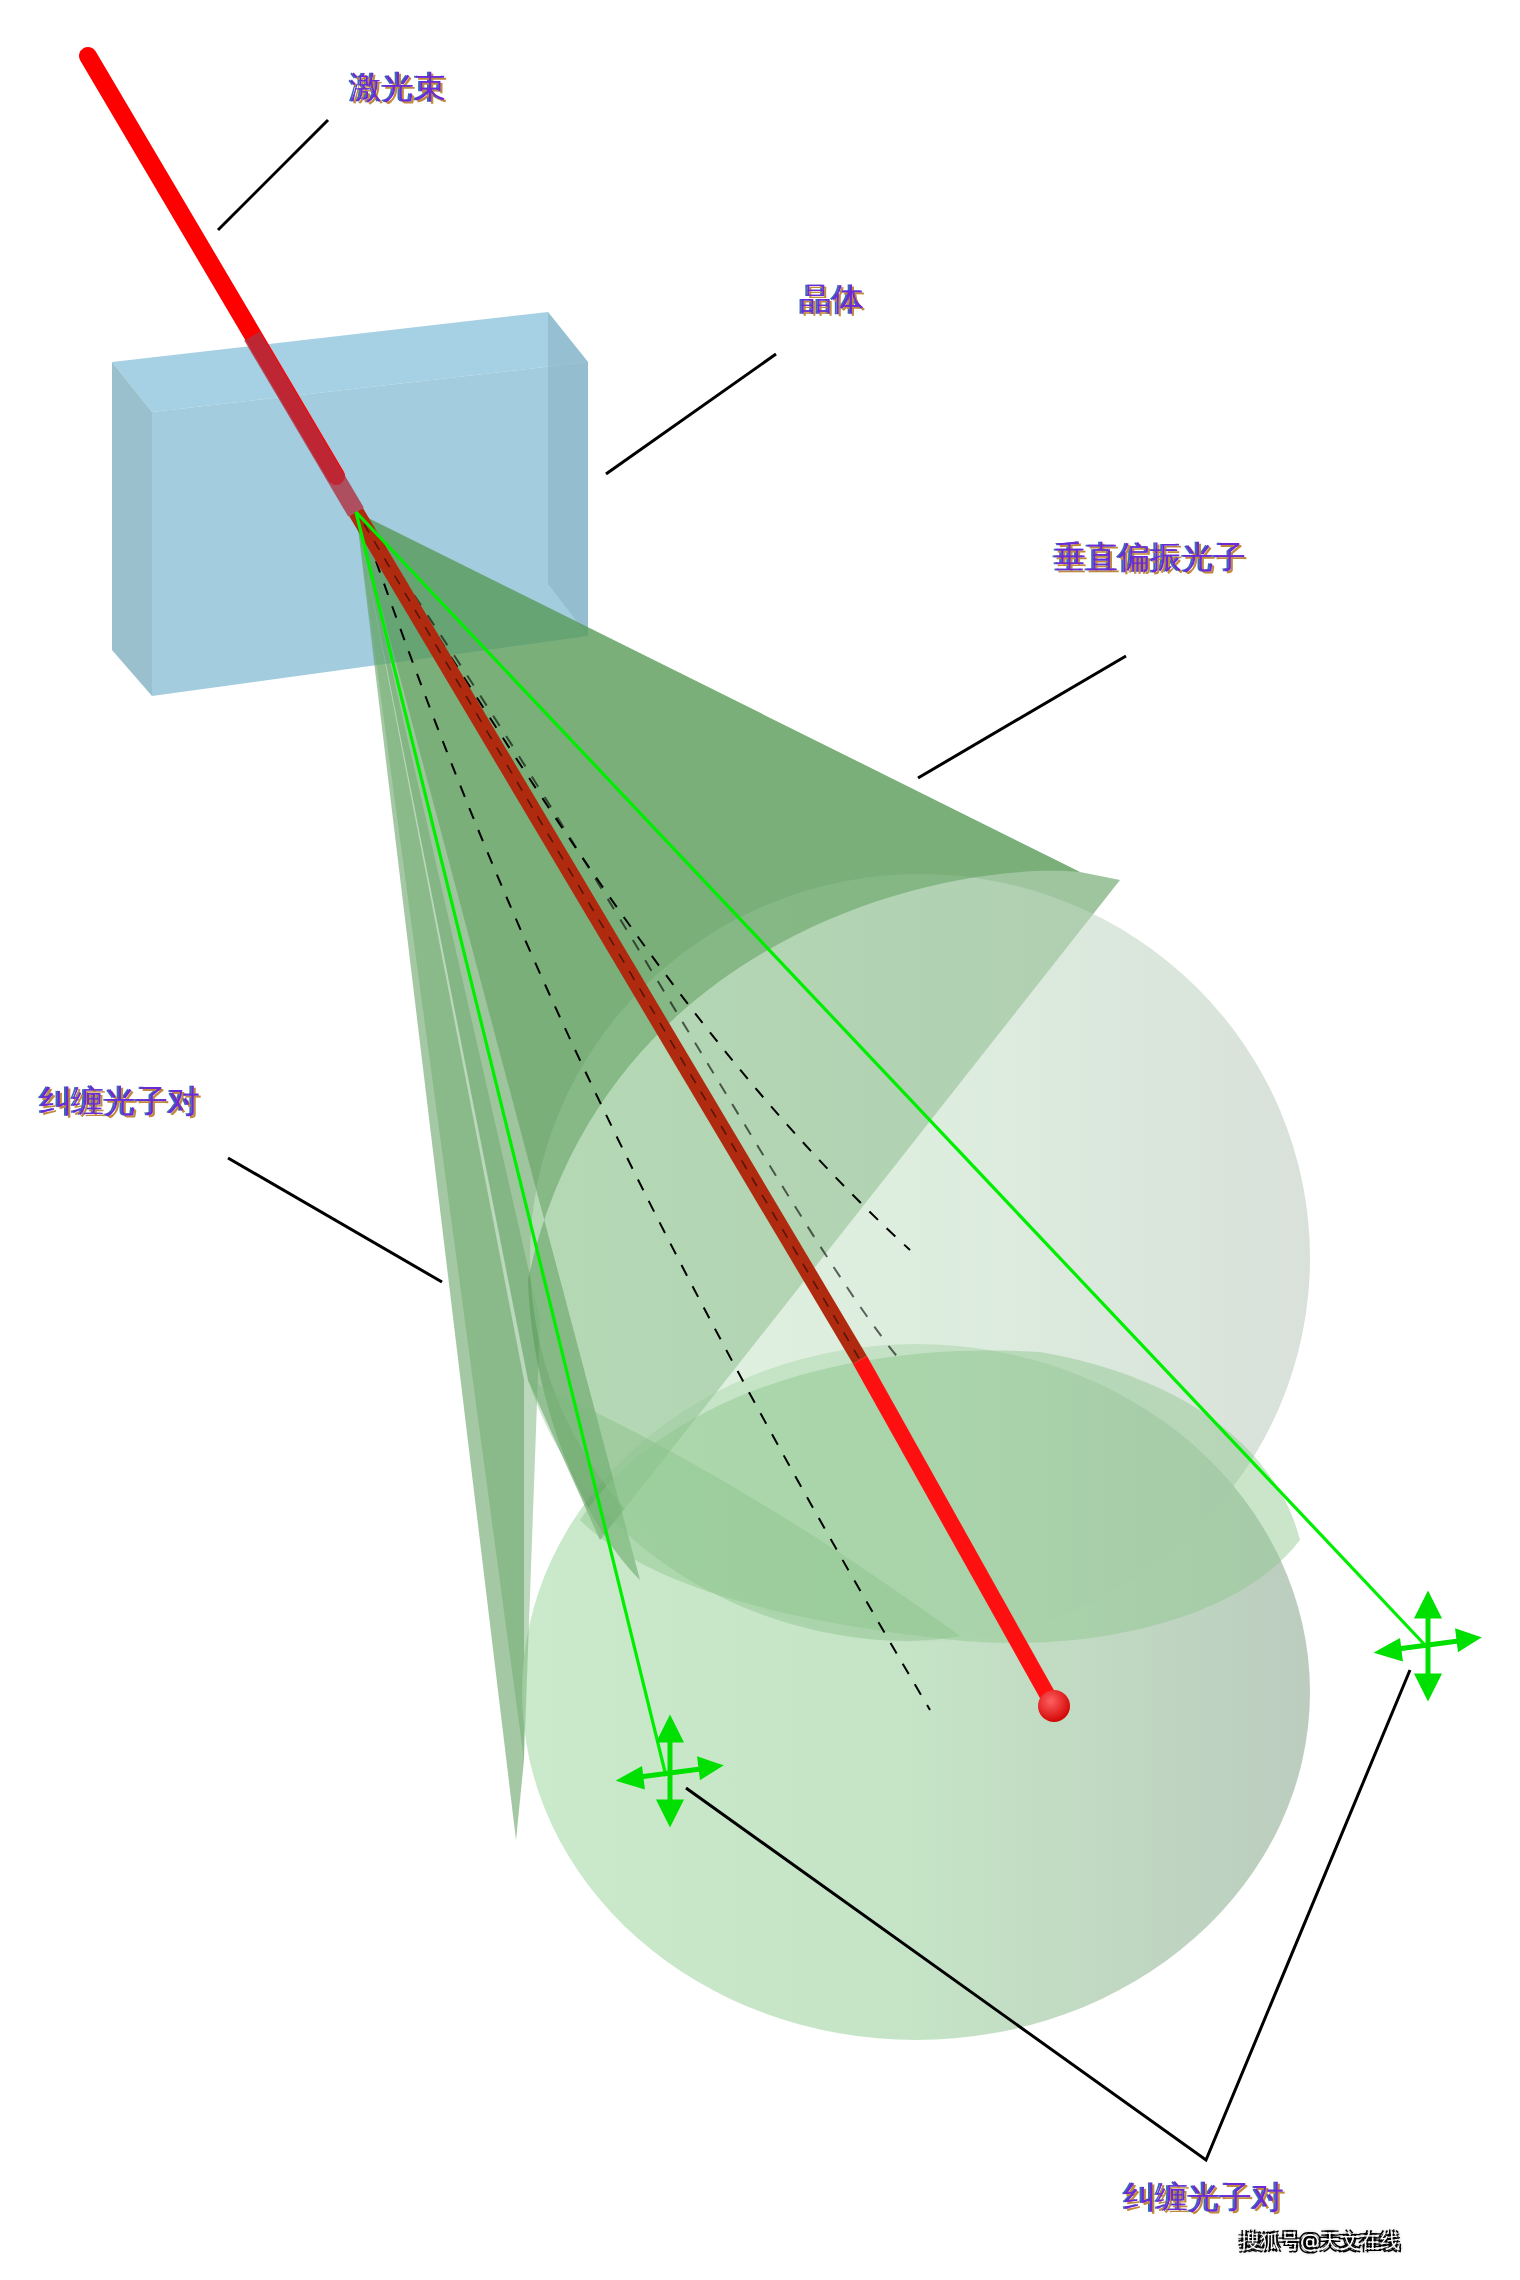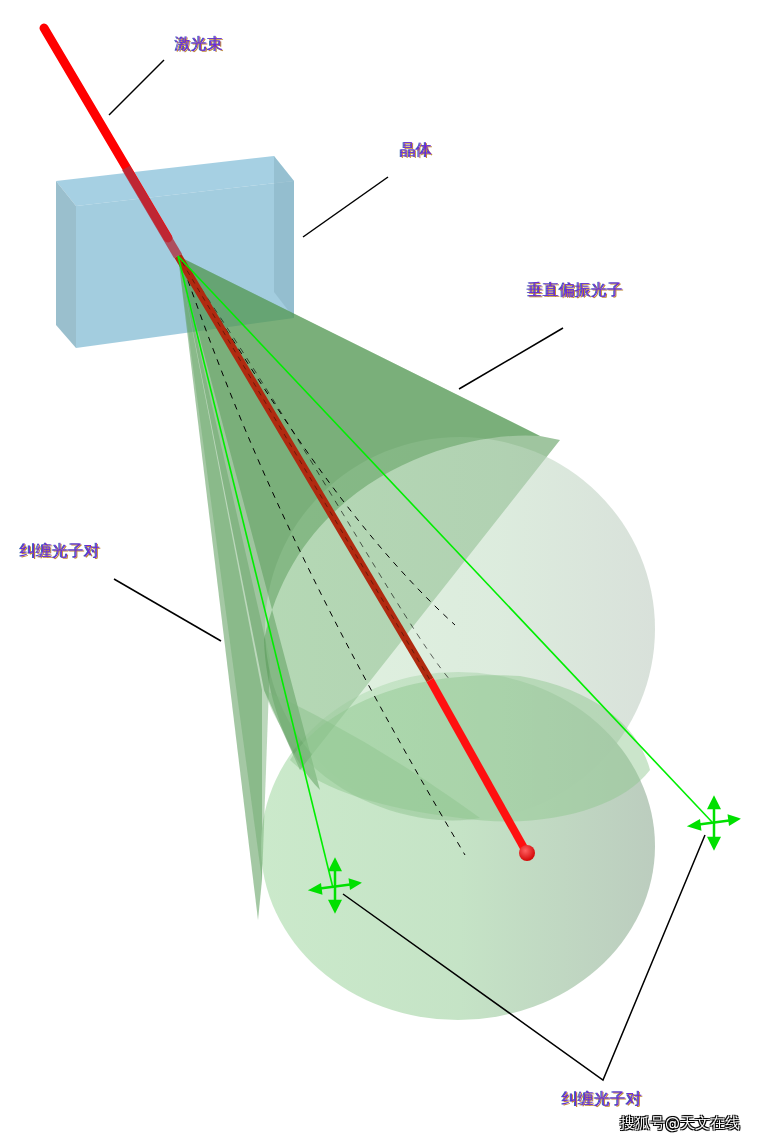--- a/index.html
+++ b/index.html
@@ -4,21 +4,21 @@
 <style>
   html, body { margin: 0; padding: 0; background: #ffffff; }
   body { width: 760px; height: 1140px; overflow: hidden; position: relative; font-family: "DejaVu Sans", "Liberation Sans", sans-serif; }
   #stage { position: absolute; left: 0; top: 0; width: 760px; height: 1140px; }
   .label {
     position: absolute; font-weight: normal; font-size: 16px; color: #6d28d9;
     text-shadow: 1px 1px 0 #c08a3a, -1px 0 0 #3a6ab0;
     white-space: nowrap; letter-spacing: 0px;
   }
   .watermark {
-    position: absolute; font-size: 15px; color: #ffffff;
+    position: absolute; font-size: 10px; color: #ffffff;
     text-shadow: 0 0 2px #000, 1px 1px 0 #000, -1px -1px 0 #000, 1px -1px 0 #000, -1px 1px 0 #000;
     white-space: nowrap;
   }
 </style>
 </head>
 <body>
 
 <svg id="stage" width="760" height="1140" viewBox="0 0 760 1140" xmlns="http://www.w3.org/2000/svg">
   <defs>
     <linearGradient id="rodGrad" x1="0" y1="0" x2="1" y2="0">
@@ -108,16 +108,16 @@
     <line x1="164" y1="60" x2="109" y2="115"></line>
     <line x1="388" y1="177" x2="303" y2="237"></line>
     <line x1="563" y1="328" x2="459" y2="389"></line>
     <line x1="114" y1="579" x2="221" y2="641"></line>
     <polyline points="343,894 603,1080 705,835"></polyline>
   </g>
 </svg>
 
 <div class="label" style="left:175px; top:34px;">激光束</div>
 <div class="label" style="left:400px; top:140px;text-align:right;">晶体</div>
-<div class="label" style="left:527px; top:280px;">垂直偏振光子</div>
+<div class="label" style="left:527px; top:269px;">垂直偏振光子</div>
 <div class="label" style="left:20px; top:541px;">纠缠光子对</div>
 <div class="label" style="left:534px; top:1089px;margin-left:28px;">纠缠光子对</div>
 <div class="watermark" style="left:620px; top:1114px;">搜狐号@天文在线</div>
 
 </body></html>

